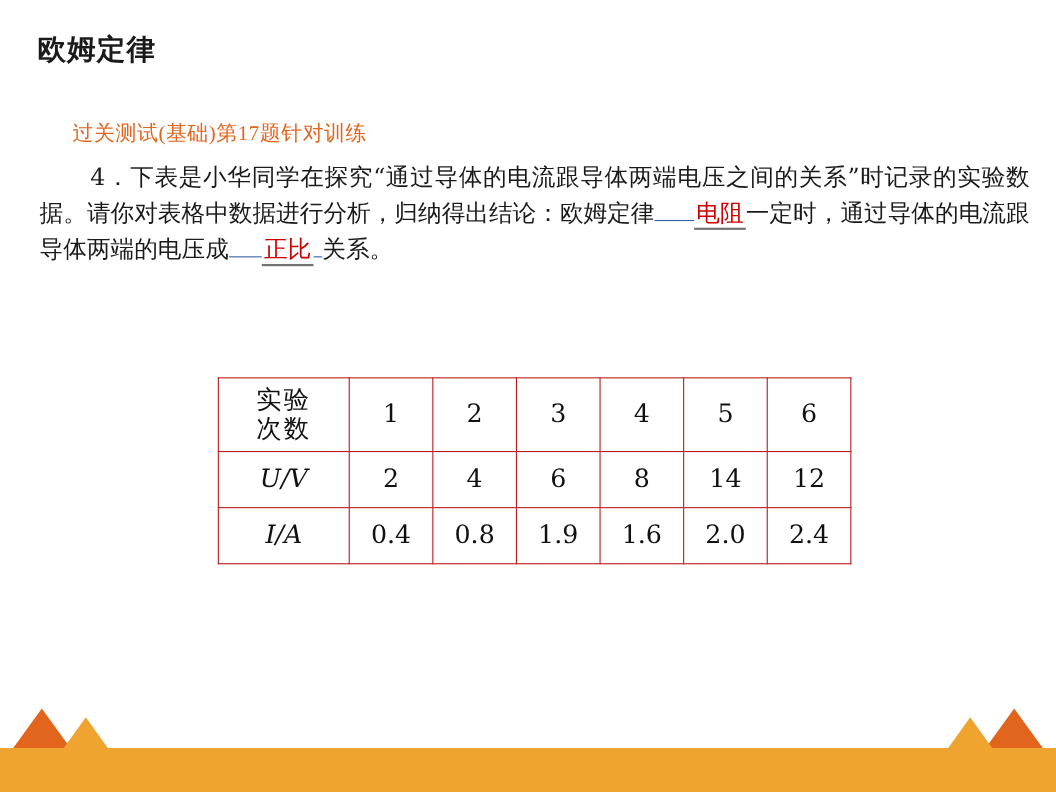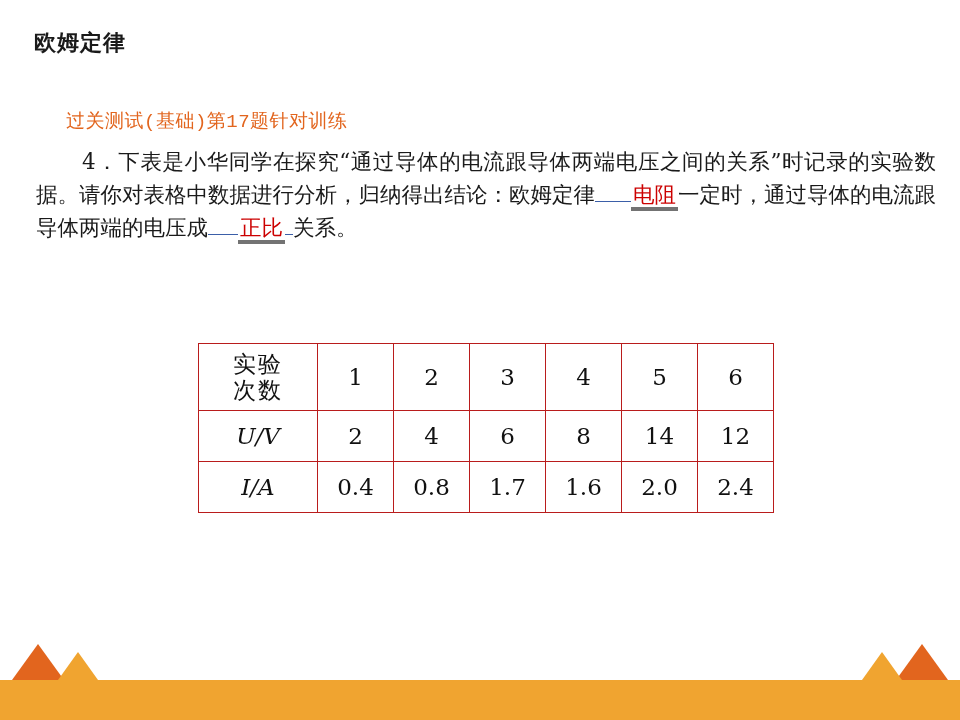--- a/index.html
+++ b/index.html
@@ -21,32 +21,32 @@
     width: 960px;
     height: 720px;
   }
 
   
   .slide-title {
     position: absolute;
     left: 34px;
     top: 28px;
     font-family: "DejaVu Sans", sans-serif;
-    font-size: 22px;
+    font-size: 26px;
     font-weight: bold;
     color: #1a1a1a;
     letter-spacing: 1px;
   }
 
   
   .section-heading {
     position: absolute;
     left: 66px;
     top: 108px;
-    font-family: Liberation Mono, monospace;
+    font-family: Liberation Serif, serif;
     font-size: 19px;
     color: #e2651e;
     letter-spacing: 0.5px;
   }
 
   
   .body-text {
     position: absolute;
     left: 36px;
     top: 145px;
@@ -56,21 +56,21 @@
     line-height: 33px;
     color: #1a1a1a;
     text-align: justify;
   }
   .body-text .indent {
     display: inline-block;
     width: 46px;
   }
   .blank-ans {
     color: #cc0000;
-    border-bottom: 4px solid #737373;
+    border-bottom: 2px solid #737373;
     padding: 0 2px;
   }
   .blank-lead {
     display: inline-block;
     width: 36px;
     border-bottom: 1px solid #3b5fa8;
   }
   .blank-lead-sm {
     display: inline-block;
     width: 30px;
@@ -191,21 +191,21 @@
           <td class="data-cell">4</td>
           <td class="data-cell">6</td>
           <td class="data-cell">8</td>
           <td class="data-cell">14</td>
           <td class="data-cell">12</td>
         </tr>
         <tr>
           <td class="label-cell ital">I/A</td>
           <td class="data-cell">0.4</td>
           <td class="data-cell">0.8</td>
-          <td class="data-cell">1.7</td>
+          <td class="data-cell">1.9</td>
           <td class="data-cell">1.6</td>
           <td class="data-cell">2.0</td>
           <td class="data-cell">2.4</td>
         </tr>
       </tbody>
     </table>
   </div>
 
   <div class="bottom-bar"></div>
   <div class="tri tri-l1"></div>

